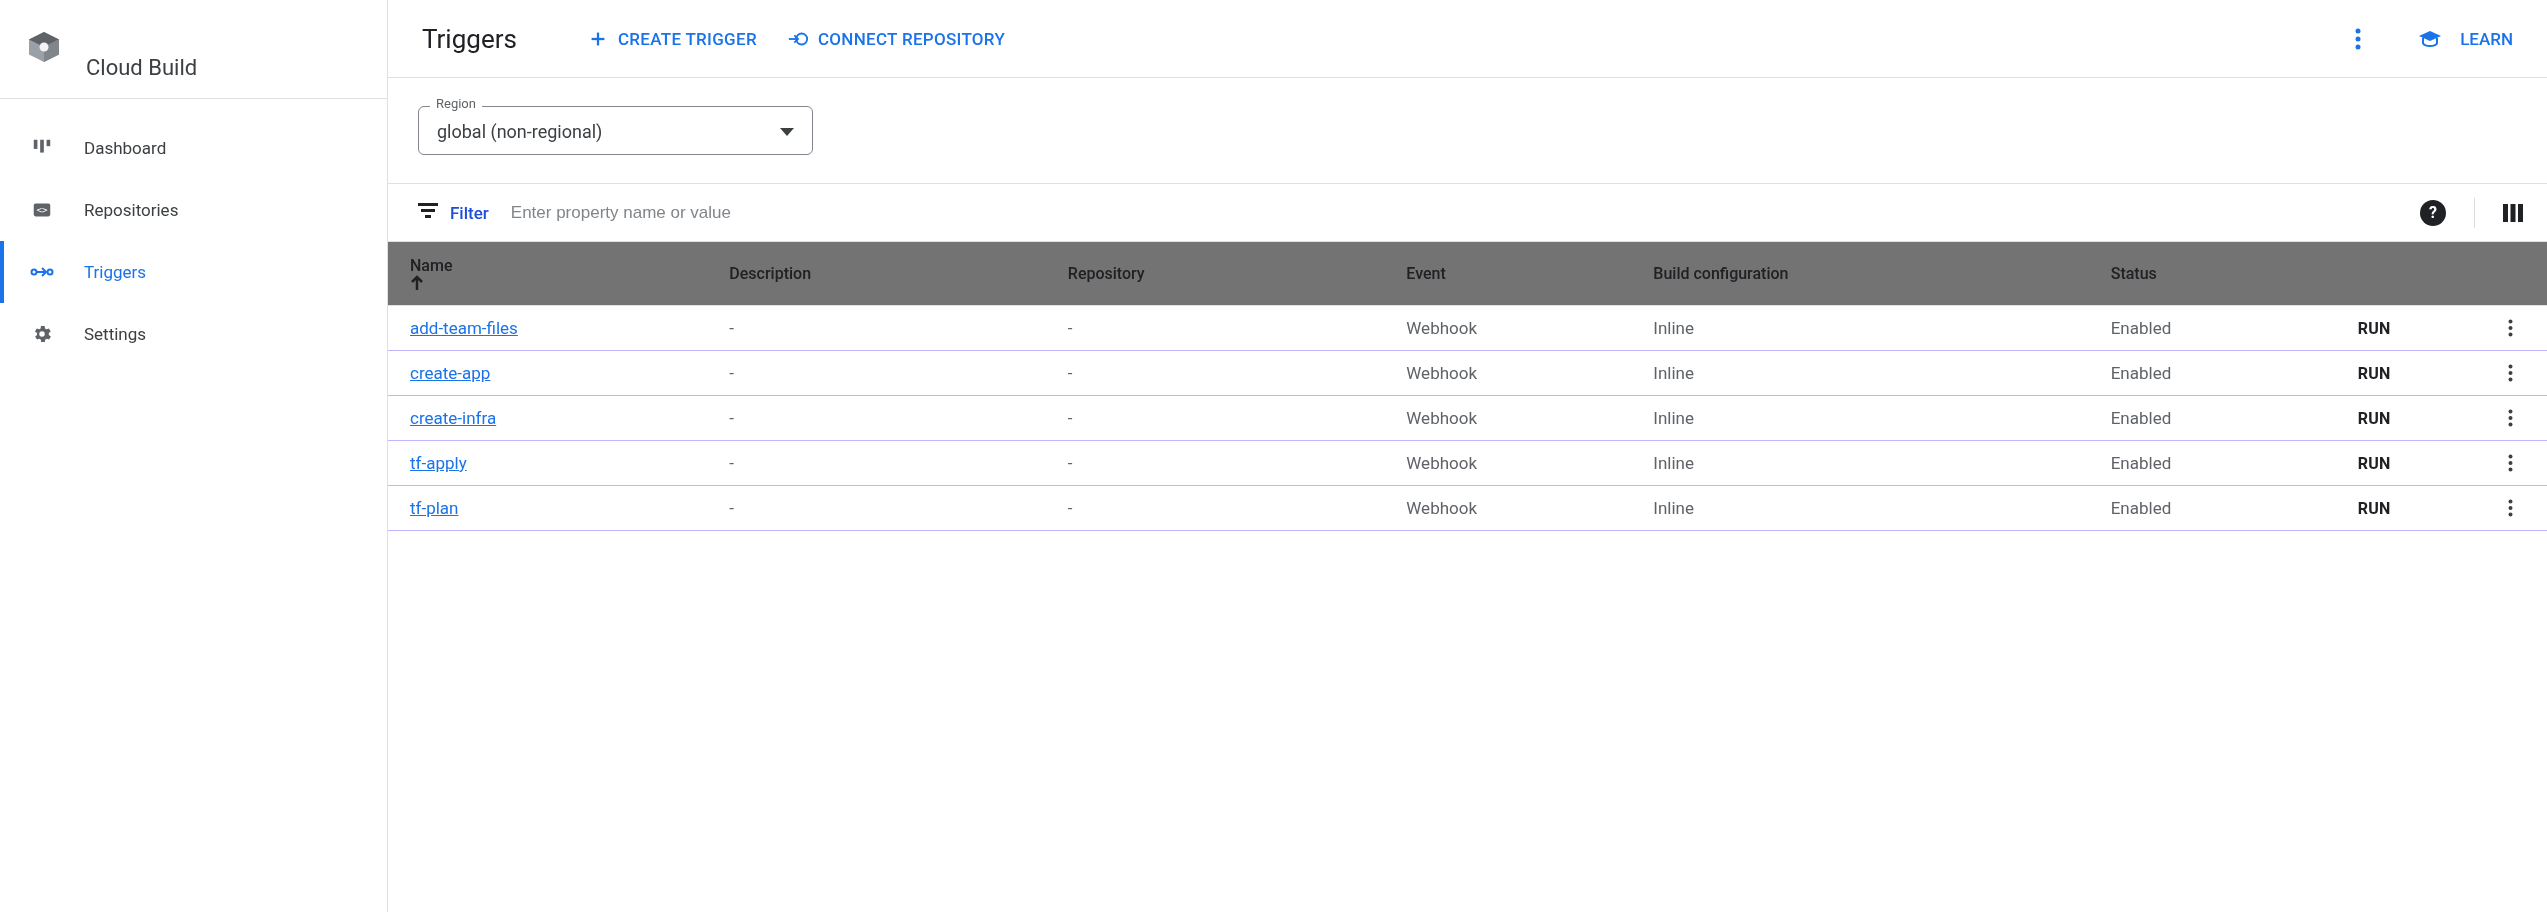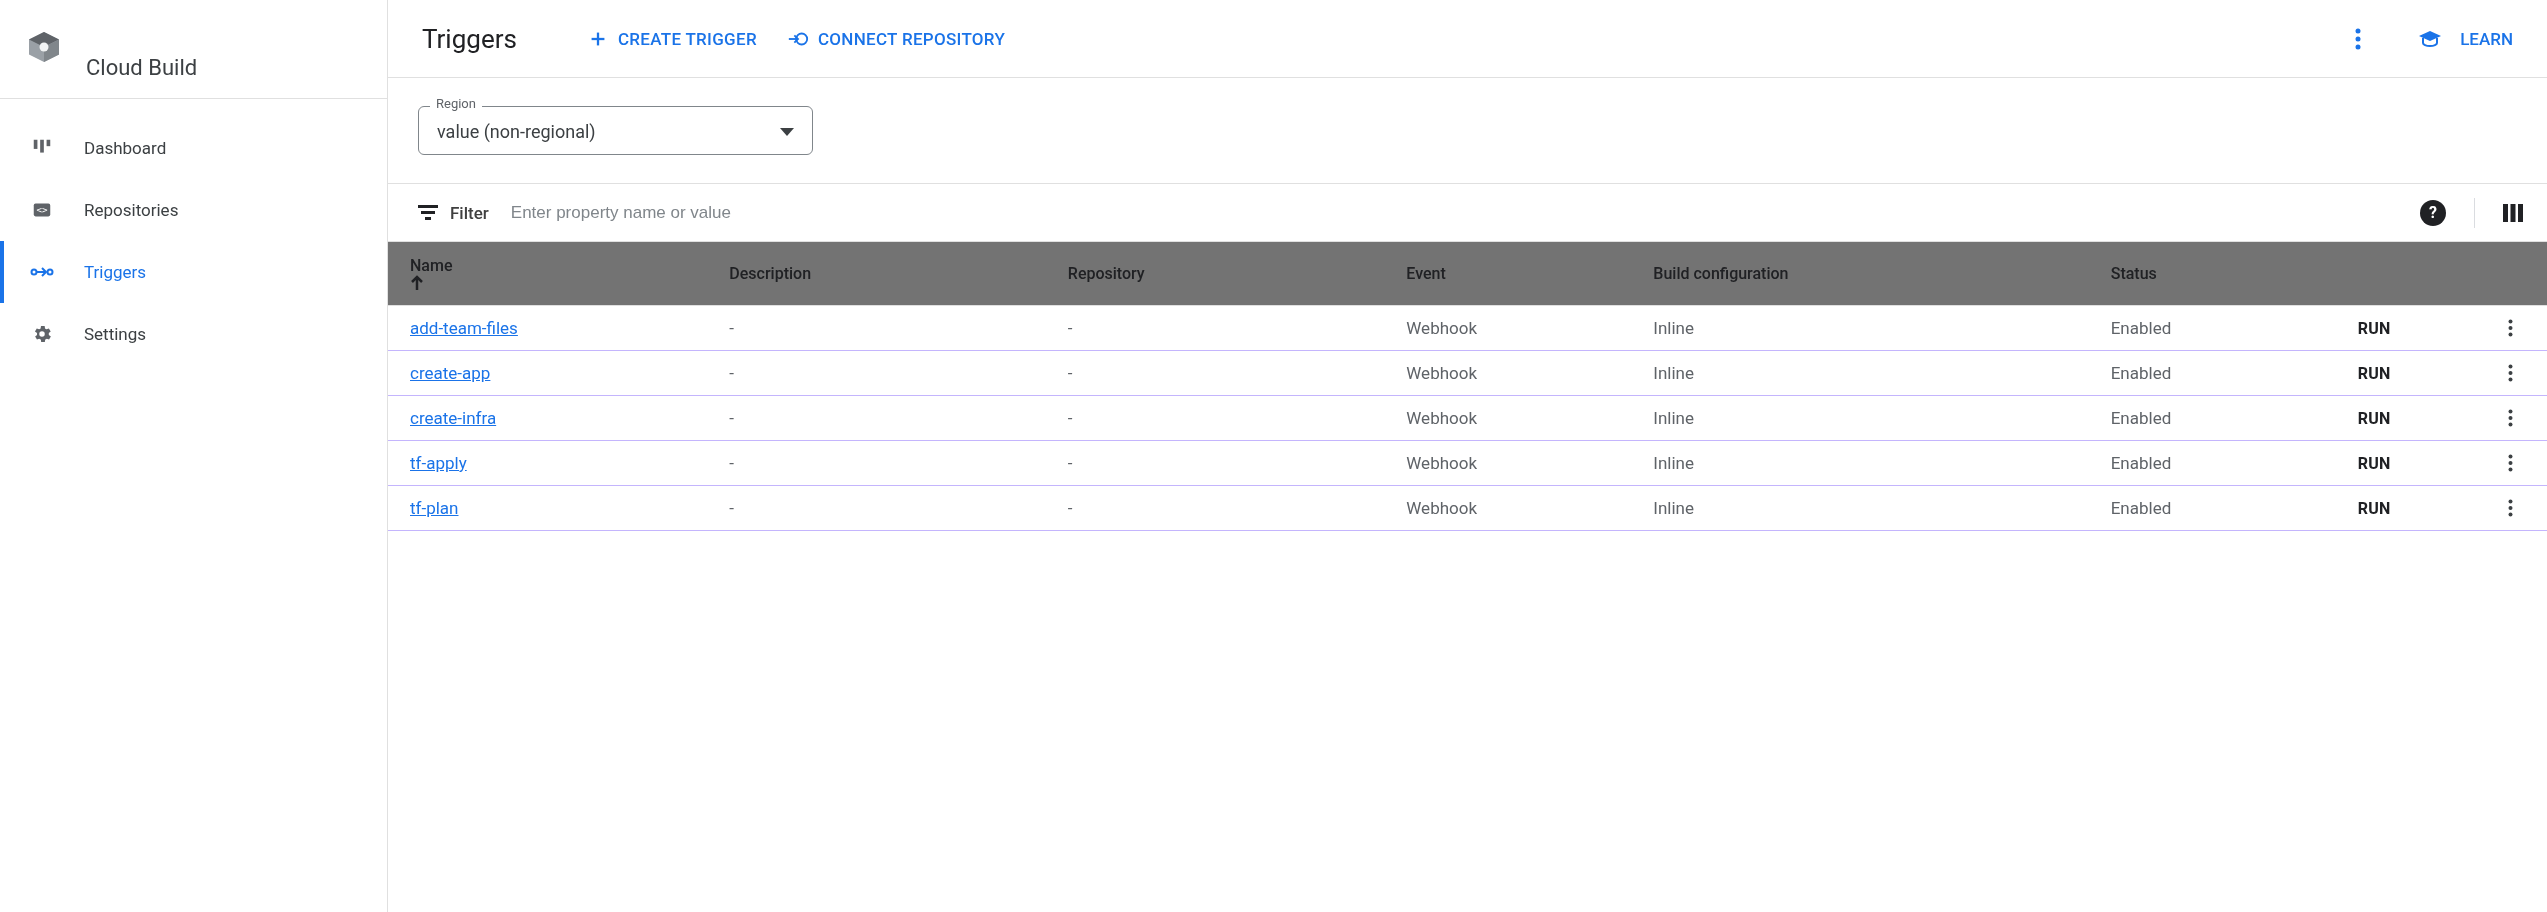--- a/index.html
+++ b/index.html
@@ -32,21 +32,21 @@
     
     .content { padding: 28px 0 0 0; }
     
     
     .region-wrap { position: relative; display:inline-block; margin-left: 30px; margin-bottom: 28px; }
     .region-box { border: 1px solid #80868b; border-radius: 6px; padding: 14px 18px 12px; width: 395px; display:flex; align-items:center; justify-content:space-between; font-size: 18px; color:#3c4043; cursor:pointer; }
     .region-label { position:absolute; top:-10px; left:12px; background:#fff; padding: 0 6px; font-size: 13px; color:#5f6368; }
     
     
     .filter-bar { display:flex; align-items:center; border-top: 1px solid #e0e0e0; height: 58px; padding: 0 24px 0 30px; }
-    .filter-label { display:flex; align-items:center; gap: 12px; font-size: 17px; font-weight:500; color:#404040; }
+    .filter-label { display:flex; align-items:flex-start; gap: 12px; font-size: 17px; font-weight:500; color:#1d4ed8; }
     .filter-input { border:none; outline:none; font-size:17px; margin-left: 22px; flex:1; color:#3c4043; }
     .filter-input::placeholder { color: #80868b; }
     .filter-right { display:flex; align-items:center; gap: 10px; }
     .filter-right .divider { width:1px; height:30px; background:#dadce0; margin: 0 18px; }
     .help-icon { width:26px; height:26px; border-radius:50%; background:#202124; color:#fff; display:flex; align-items:center; justify-content:center; font-weight:700; font-size:16px; cursor:pointer; }
     .cols-icon { color:#202124; cursor:pointer; }
     
     
     .table { width:100%; border-collapse: collapse; }
     .table th { text-align:left; font-size:16px; font-weight:500; padding: 14px 12px; background:#737373; border-top:1px solid #e0e0e0; border-bottom:1px solid #e0e0e0; color:#202124; }
@@ -168,21 +168,21 @@
             </svg>
         </span>
         <span>LEARN</span>
       </div>
     </div>
 
     <div class="content">
       <div class="region-wrap">
         <span class="region-label">Region</span>
         <div class="region-box">
-          <span>value (non-regional)</span>
+          <span>global (non-regional)</span>
           <span>
             <svg width="14" height="8" viewBox="0 0 14 8" fill="#3c4043">
                 <polygon points="0,0 14,0 7,8"></polygon>
               </svg>
           </span>
         </div>
       </div>
 
       <div class="filter-bar">
         <div class="filter-label">

